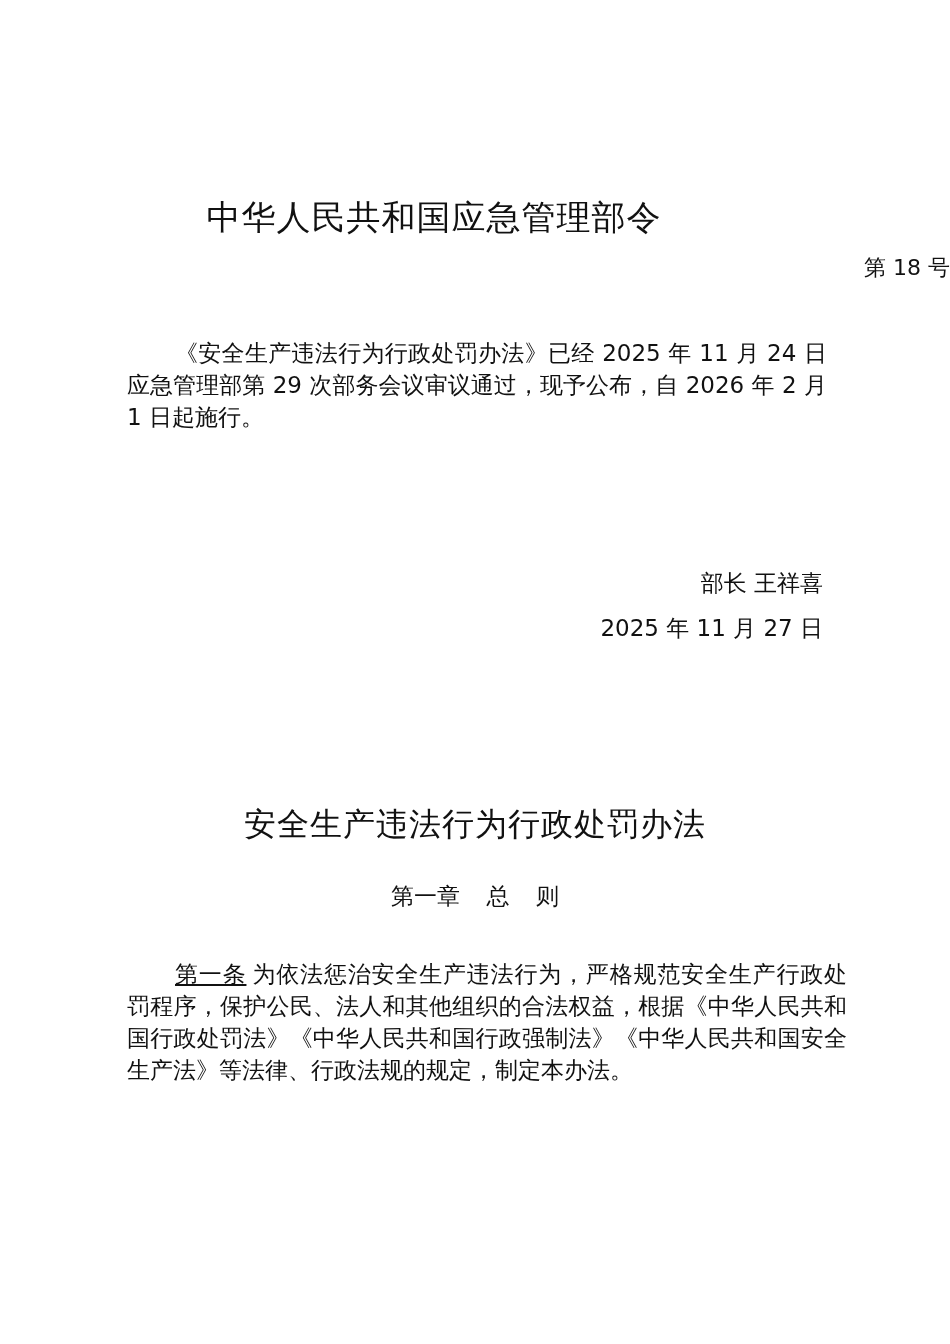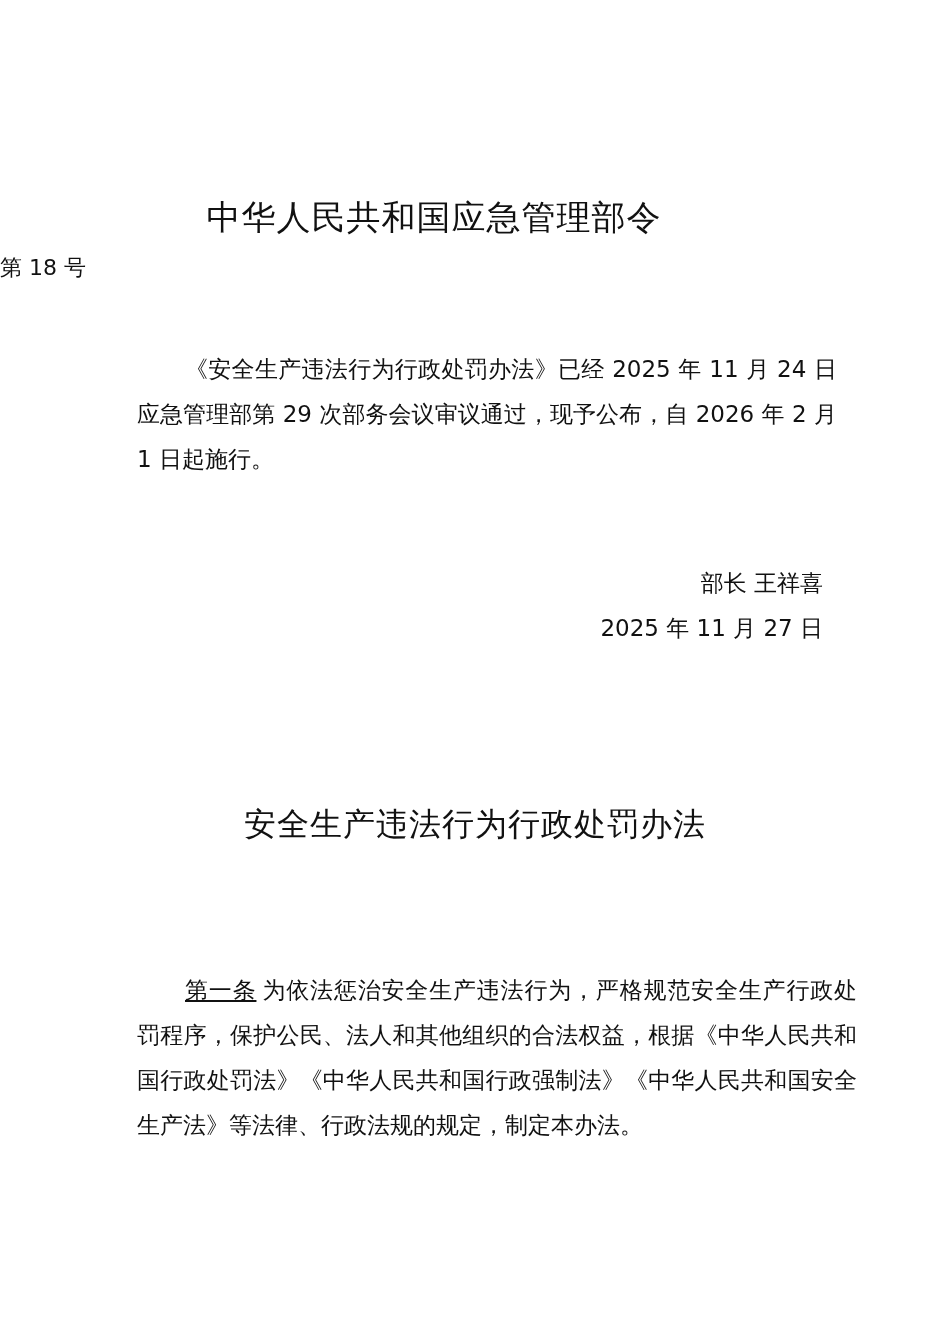--- a/index.html
+++ b/index.html
@@ -27,33 +27,33 @@
       top: 193px;
       text-align: center;
       font-size: 34px;
       line-height: 48px;
       letter-spacing: 1px;
     }
     .decree-number {
       position: absolute;
       left: 0; width: 950px;
       top: 252px;
-      text-align: left;
+      text-align: right;
       font-size: 22px;
       line-height: 32px;
     }
     .para {
       position: absolute;
       left: 127px;
       width: 700px;
       font-size: 23px;
-      line-height: 45px;
+      line-height: 32px;
       text-align: justify;
       text-justify: inter-character;
-      margin: 10px;
+      margin: 0;
     }
     .para.indent { text-indent: 48px; }
     .promulgation { top: 337px; }
     .signature {
       position: absolute;
       right: 127px;
       text-align: right;
       font-size: 23px;
       line-height: 45px;
     }
@@ -91,16 +91,17 @@
   <div class="decree-number">第 18 号</div>
 
   <p class="para indent promulgation">《安全生产违法行为行政处罚办法》已经 2025 年 11 月 24 日应急管理部第 29 次部务会议审议通过，现予公布，自 2026 年 2 月 1 日起施行。</p>
 
   <div class="signature sig-name">部长 王祥喜</div>
 
   <div class="signature sig-date">2025 年 11 月 27 日</div>
 
   <div class="law-title">安全生产违法行为行政处罚办法</div>
 
+  <div class="chapter-title" style="white-space: pre;">第一章  总  则</div>
 
   <p class="para indent article"><span class="article-label">第一条</span><span>为依法惩治安全生产违法行为，严格规范安全生产行政处罚程序，保护公民、法人和其他组织的合法权益，根据《中华人民共和国行政处罚法》《中华人民共和国行政强制法》《中华人民共和国安全生产法》等法律、行政法规的规定，制定本办法。</span></p>
 
 </div>
 
 </body></html>

